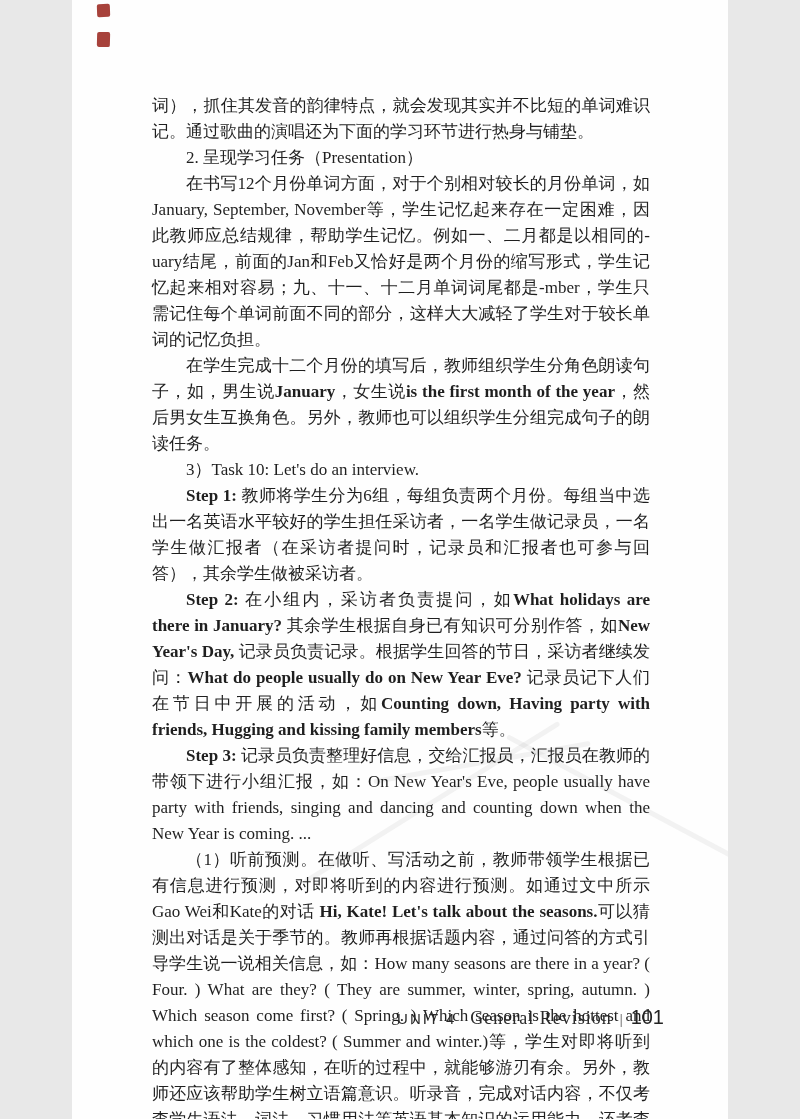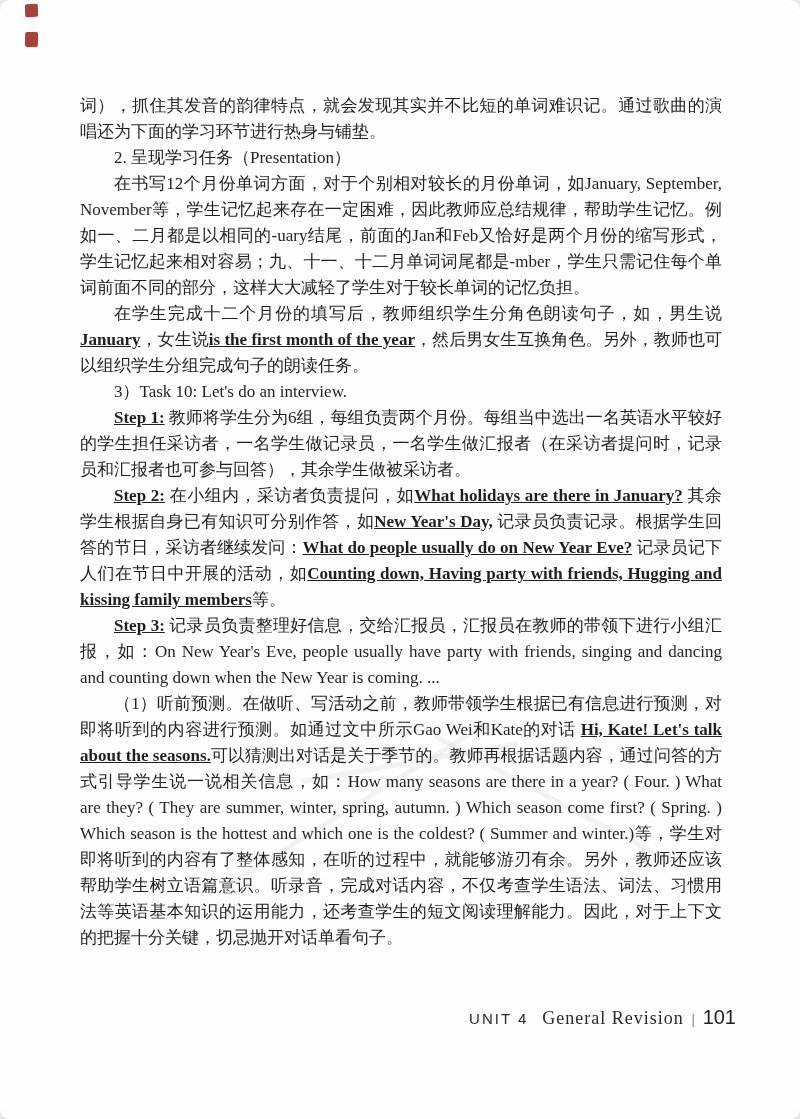--- a/index.html
+++ b/index.html
@@ -1,24 +1,23 @@
 <!DOCTYPE html>
 <html><head>
 <meta charset="utf-8">
 <style>
   html,body{margin:0;padding:0;background:#e8e8e8;}
   .page{
     position:relative;
-    width:800px;height:1119px;
+    width:656px;height:1119px;
     background:#fefefe;
     margin:0 auto;
     overflow:hidden;
     font-family:"Liberation Serif","DejaVu Serif",serif;
     color:#1f1f1f;
-    border-radius:10px;
   }
   .red-mark{
     position:absolute;
     width:13px;height:13px;
     background:#a0322a;
     border-radius:2px;
     opacity:.92;
   }
   .red-mark.m1{left:25px;top:4px;transform:rotate(-2deg);}
   .red-mark.m2{left:25px;top:32px;height:15px;transform:rotate(1.5deg);}
@@ -29,21 +28,21 @@
     line-height:26px;
     text-align:justify;
   }
   .body-text p{
     margin:0;
     text-indent:2em;
     word-break:normal;
     overflow-wrap:break-word;
   }
   .body-text p.noindent{text-indent:0;}
-  .b{font-weight:bold;text-decoration:underline;}
+  .b{font-weight:bold;}
   .watermark{
     position:absolute;
     pointer-events:none;
     background:rgba(140,140,140,.10);
     height:5px;border-radius:3px;
   }
   .wm1{width:300px;left:210px;top:800px;transform:rotate(-32deg);}
   .wm2{width:260px;left:420px;top:795px;transform:rotate(28deg);}
   .wm3{width:220px;left:300px;top:760px;transform:rotate(-10deg);}
   .footer{

